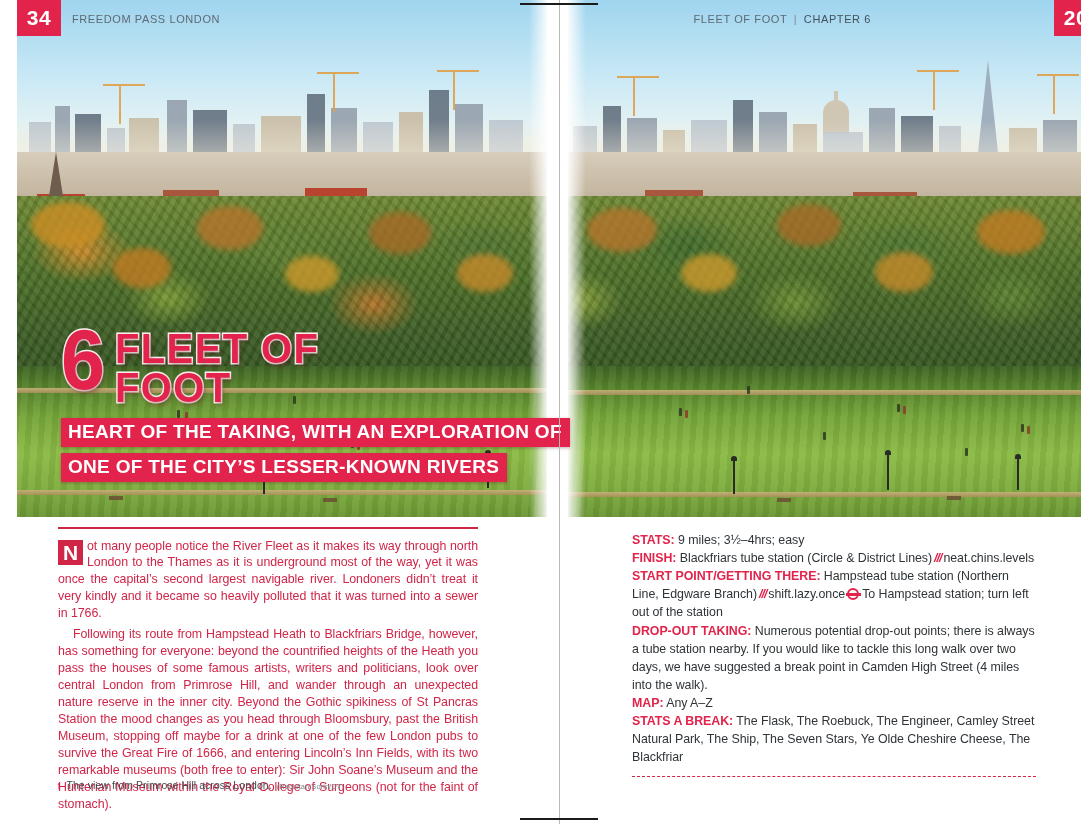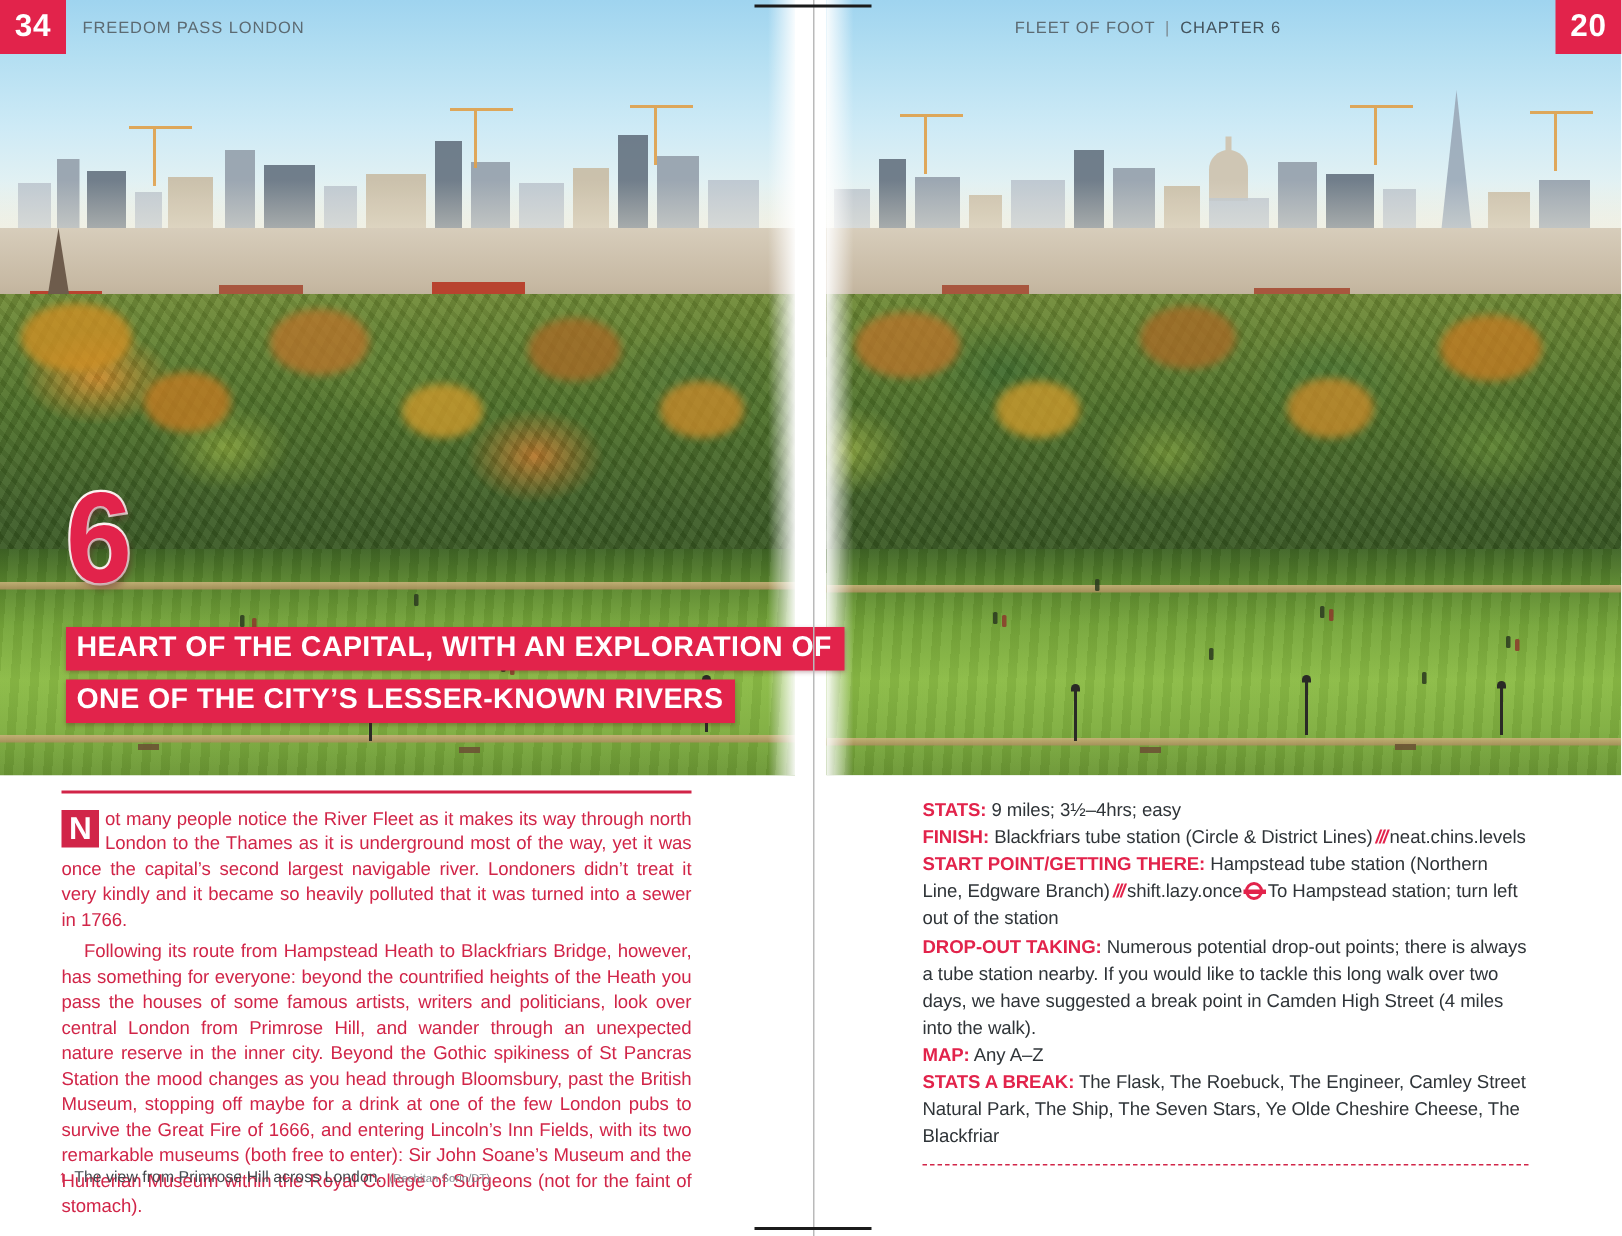--- a/index.html
+++ b/index.html
@@ -10,20 +10,21 @@
     background: #ffffff;
     font-family: "Liberation Sans", sans-serif;
     overflow: hidden;
   }
 
   #page {
     position: relative;
     width: 908px;
     height: 824px;
     background: #ffffff;
+    margin-left: 17px;
   }
 
   
   .crop-mark-top {
     position: absolute;
     left: 503px; top: 3px;
     width: 78px; height: 2px;
     background: #1b1b1b;
     z-index: 60;
   }
@@ -570,24 +571,28 @@
 
   <div class="pagenum pagenum-right">20</div>
   <div class="runhead runhead-right">
     <span>FLEET OF FOOT</span>
     <span class="sep">|</span>
     <span class="chapter">CHAPTER 6</span>
   </div>
 
   <div class="title-block">
     <div class="chapter-numeral">6</div>
+    <div class="title-lines">
+      <div class="title-line">FLEET OF</div>
+      <div class="title-line">FOOT</div>
+    </div>
   </div>
 
   <div class="subtitle-block">
-    <div><span class="subtitle-line">HEART OF THE CAPITAL, WITH AN EXPLORATION OF</span></div>
+    <div><span class="subtitle-line">HEART OF THE TAKING, WITH AN EXPLORATION OF</span></div>
     <div><span class="subtitle-line">ONE OF THE CITY’S LESSER-KNOWN RIVERS</span></div>
   </div>
 
   <div class="body-col">
     <div class="rule-solid"></div>
     <div class="body-text">
       <p>
         <span class="dropcap">N</span><span>ot many people notice the River Fleet as it makes its way through north London to the Thames as it is underground most of the way, yet it was once the capital’s second largest navigable river. Londoners didn’t treat it very kindly and it became so heavily polluted that it was turned into a sewer in 1766.</span>
       </p>
       <p class="indent">Following its route from Hampstead Heath to Blackfriars Bridge, however, has something for everyone: beyond the countrified heights of the Heath you pass the houses of some famous artists, writers and politicians, look over central London from Primrose Hill, and wander through an unexpected nature reserve in the inner city. Beyond the Gothic spikiness of St Pancras Station the mood changes as you head through Bloomsbury, past the British Museum, stopping off maybe for a drink at one of the few London pubs to survive the Great Fire of 1666, and entering Lincoln’s Inn Fields, with its two remarkable museums (both free to enter): Sir John Soane’s Museum and the Hunterian Museum within the Royal College of Surgeons (not for the faint of stomach).</p>

